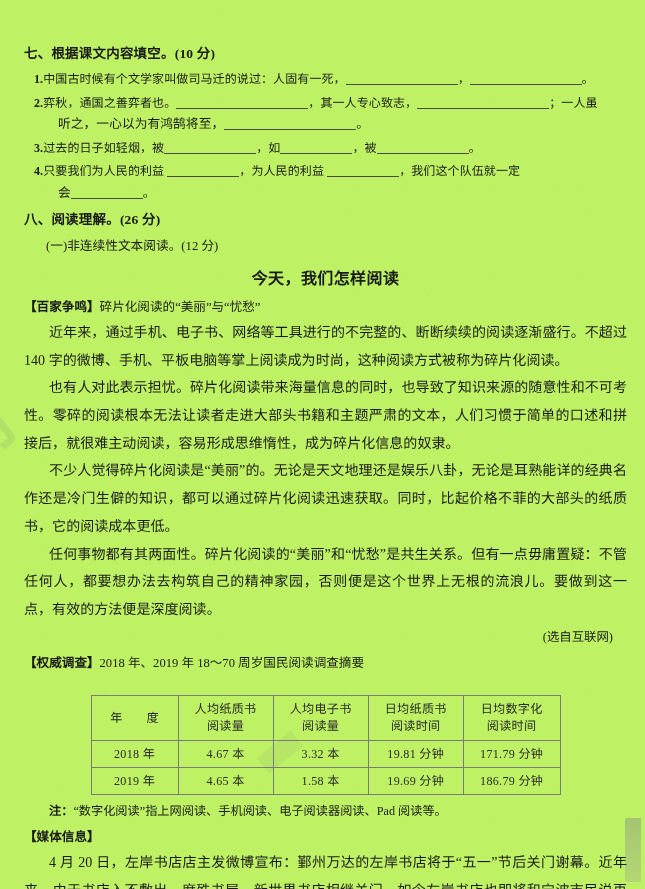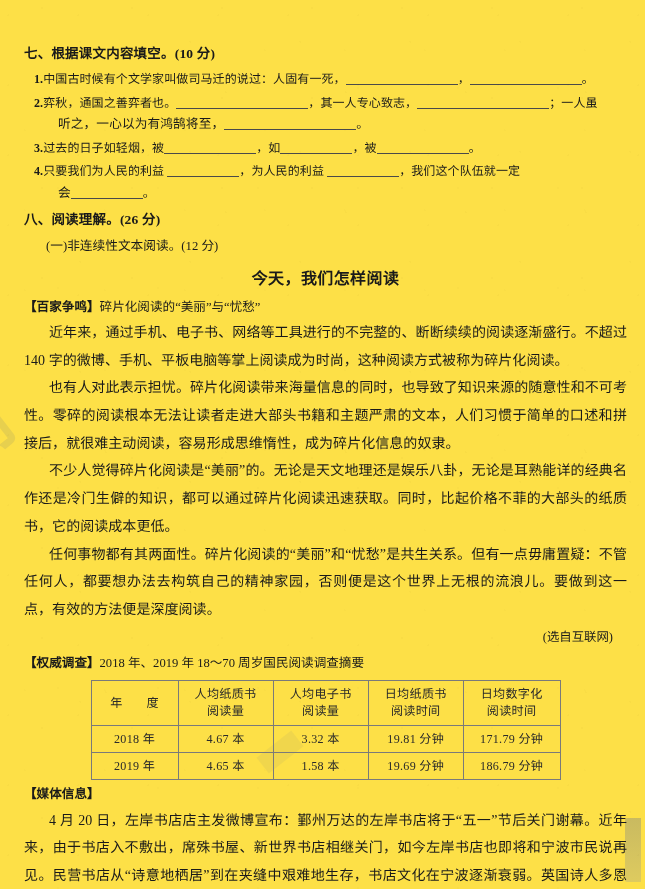--- a/index.html
+++ b/index.html
@@ -6,21 +6,21 @@
   html, body {
     margin: 0;
     padding: 0;
     background: #ffffff;
   }
   .page {
     position: relative;
     width: 645px;
     height: 889px;
     margin: 0;
-    background: #fde047;
+    background: #bef264;
     overflow: hidden;
     font-family: "Liberation Serif", "DejaVu Serif", serif;
     color: #1a1a1a;
   }
   
   .paper-grain {
     position: absolute;
     inset: 0;
     pointer-events: none;
     background:
@@ -155,21 +155,21 @@
   .note {
     font-size: 12.2px;
     line-height: 1.85;
     margin: 5px 0 2px 0;
     padding-left: 25px;
   }
   .note b { font-weight: 700; }
 
   
   .tbl-wrap {
-    margin: 7px 0 2px 0;
+    margin: 22px 0 2px 0;
     display: flex;
     justify-content: center;
     align-items: flex-end;
   }
   table.survey {
     border-collapse: collapse;
     width: 470px;
     font-size: 12.1px;
     color: #2a2a2a;
   }
@@ -275,20 +275,21 @@
             <td class="col-year">2019 年</td>
             <td>4.65 本</td>
             <td>1.58 本</td>
             <td>19.69 分钟</td>
             <td>186.79 分钟</td>
           </tr>
         </tbody>
       </table>
     </div>
 
+    <p class="note"><b>注：</b><span>“数字化阅读”指上网阅读、手机阅读、电子阅读器阅读、Pad 阅读等。</span></p>
 
     <p class="tag-head">【媒体信息】</p>
     <p class="para">4 月 20 日，左岸书店店主发微博宣布：鄞州万达的左岸书店将于“五一”节后关门谢幕。近年来，由于书店入不敷出，席殊书屋、新世界书店相继关门，如今左岸书店也即将和宁波市民说再见。民营书店从“诗意地栖居”到在夹缝中艰难地生存，书店文化在宁波逐渐衰弱。英国诗人多恩说：“一个书店倒闭毕竟跟一个饭馆倒闭不一样，如果没有人买书，也没有人卖书，这个国家的文化就完了。”但愿，在全社会的关心下，我们的实体书店能够兴旺起来。</p>
 
   </div>
 
   <div class="paper-grain"></div>
 </div>
 
 </body></html>

